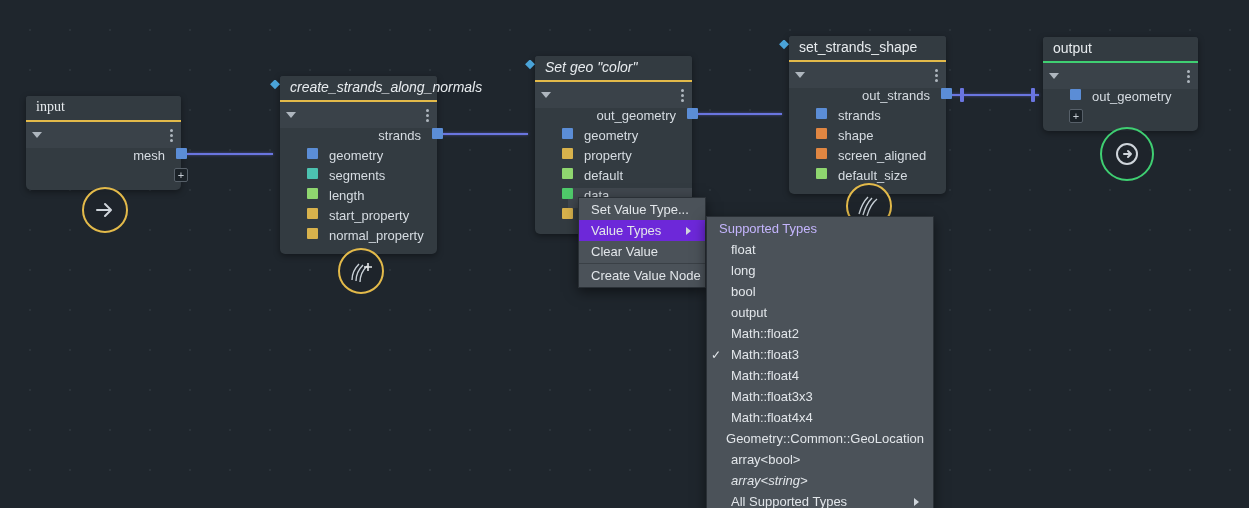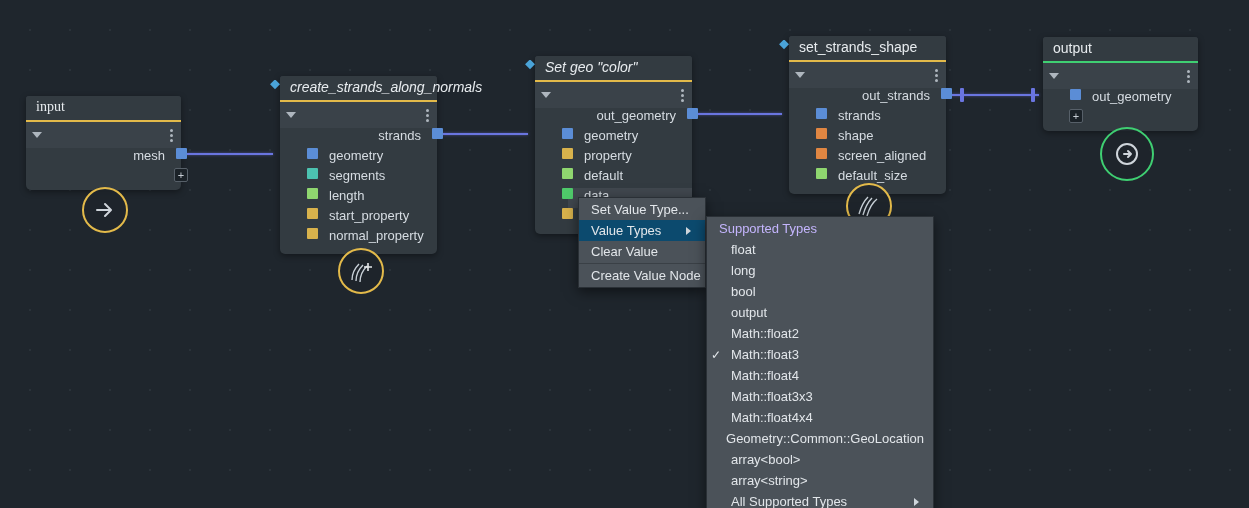--- a/index.html
+++ b/index.html
@@ -124,21 +124,21 @@
     color:#e2e6ea;
     padding:1px 0;
   }
   .ctx-item {
     padding:3px 14px 3px 12px;
     white-space:nowrap;
     display:flex;
     align-items:center;
     position:relative;
   }
-  .ctx-item.sel { background:#0c4a6e; }
+  .ctx-item.sel { background:#6d28d9; }
   .ctx-sep { height:1px; background:#3a4046; margin:1px 0;}
   .ctx-arrow {
     margin-left:auto;
     width:0;height:0;
     border-top:4px solid transparent;
     border-bottom:4px solid transparent;
     border-left:5px solid #cfd5db;
   }
   .ctx-header {
     padding:3px 14px 3px 12px;
@@ -402,20 +402,20 @@
     </div>
   <div class="ctx-item" style="padding-left:24px;">
       <span>Math::float4x4</span>
     </div>
   <div class="ctx-item" style="padding-left:24px;justify-content:center;">
       <span>Geometry::Common::GeoLocation</span>
     </div>
   <div class="ctx-item" style="padding-left:24px;">
       <span>array&lt;bool&gt;</span>
     </div>
-  <div class="ctx-item" style="padding-left:24px;">
+  <div class="ctx-item" style="padding-left:24px;font-style:italic;">
       <span>array&lt;string&gt;</span>
     </div>
   <div class="ctx-item" style="padding-left:24px;">
       <span>All Supported Types</span>
       <div class="ctx-arrow"></div>
     </div>
 </div>
 
 </body></html>

